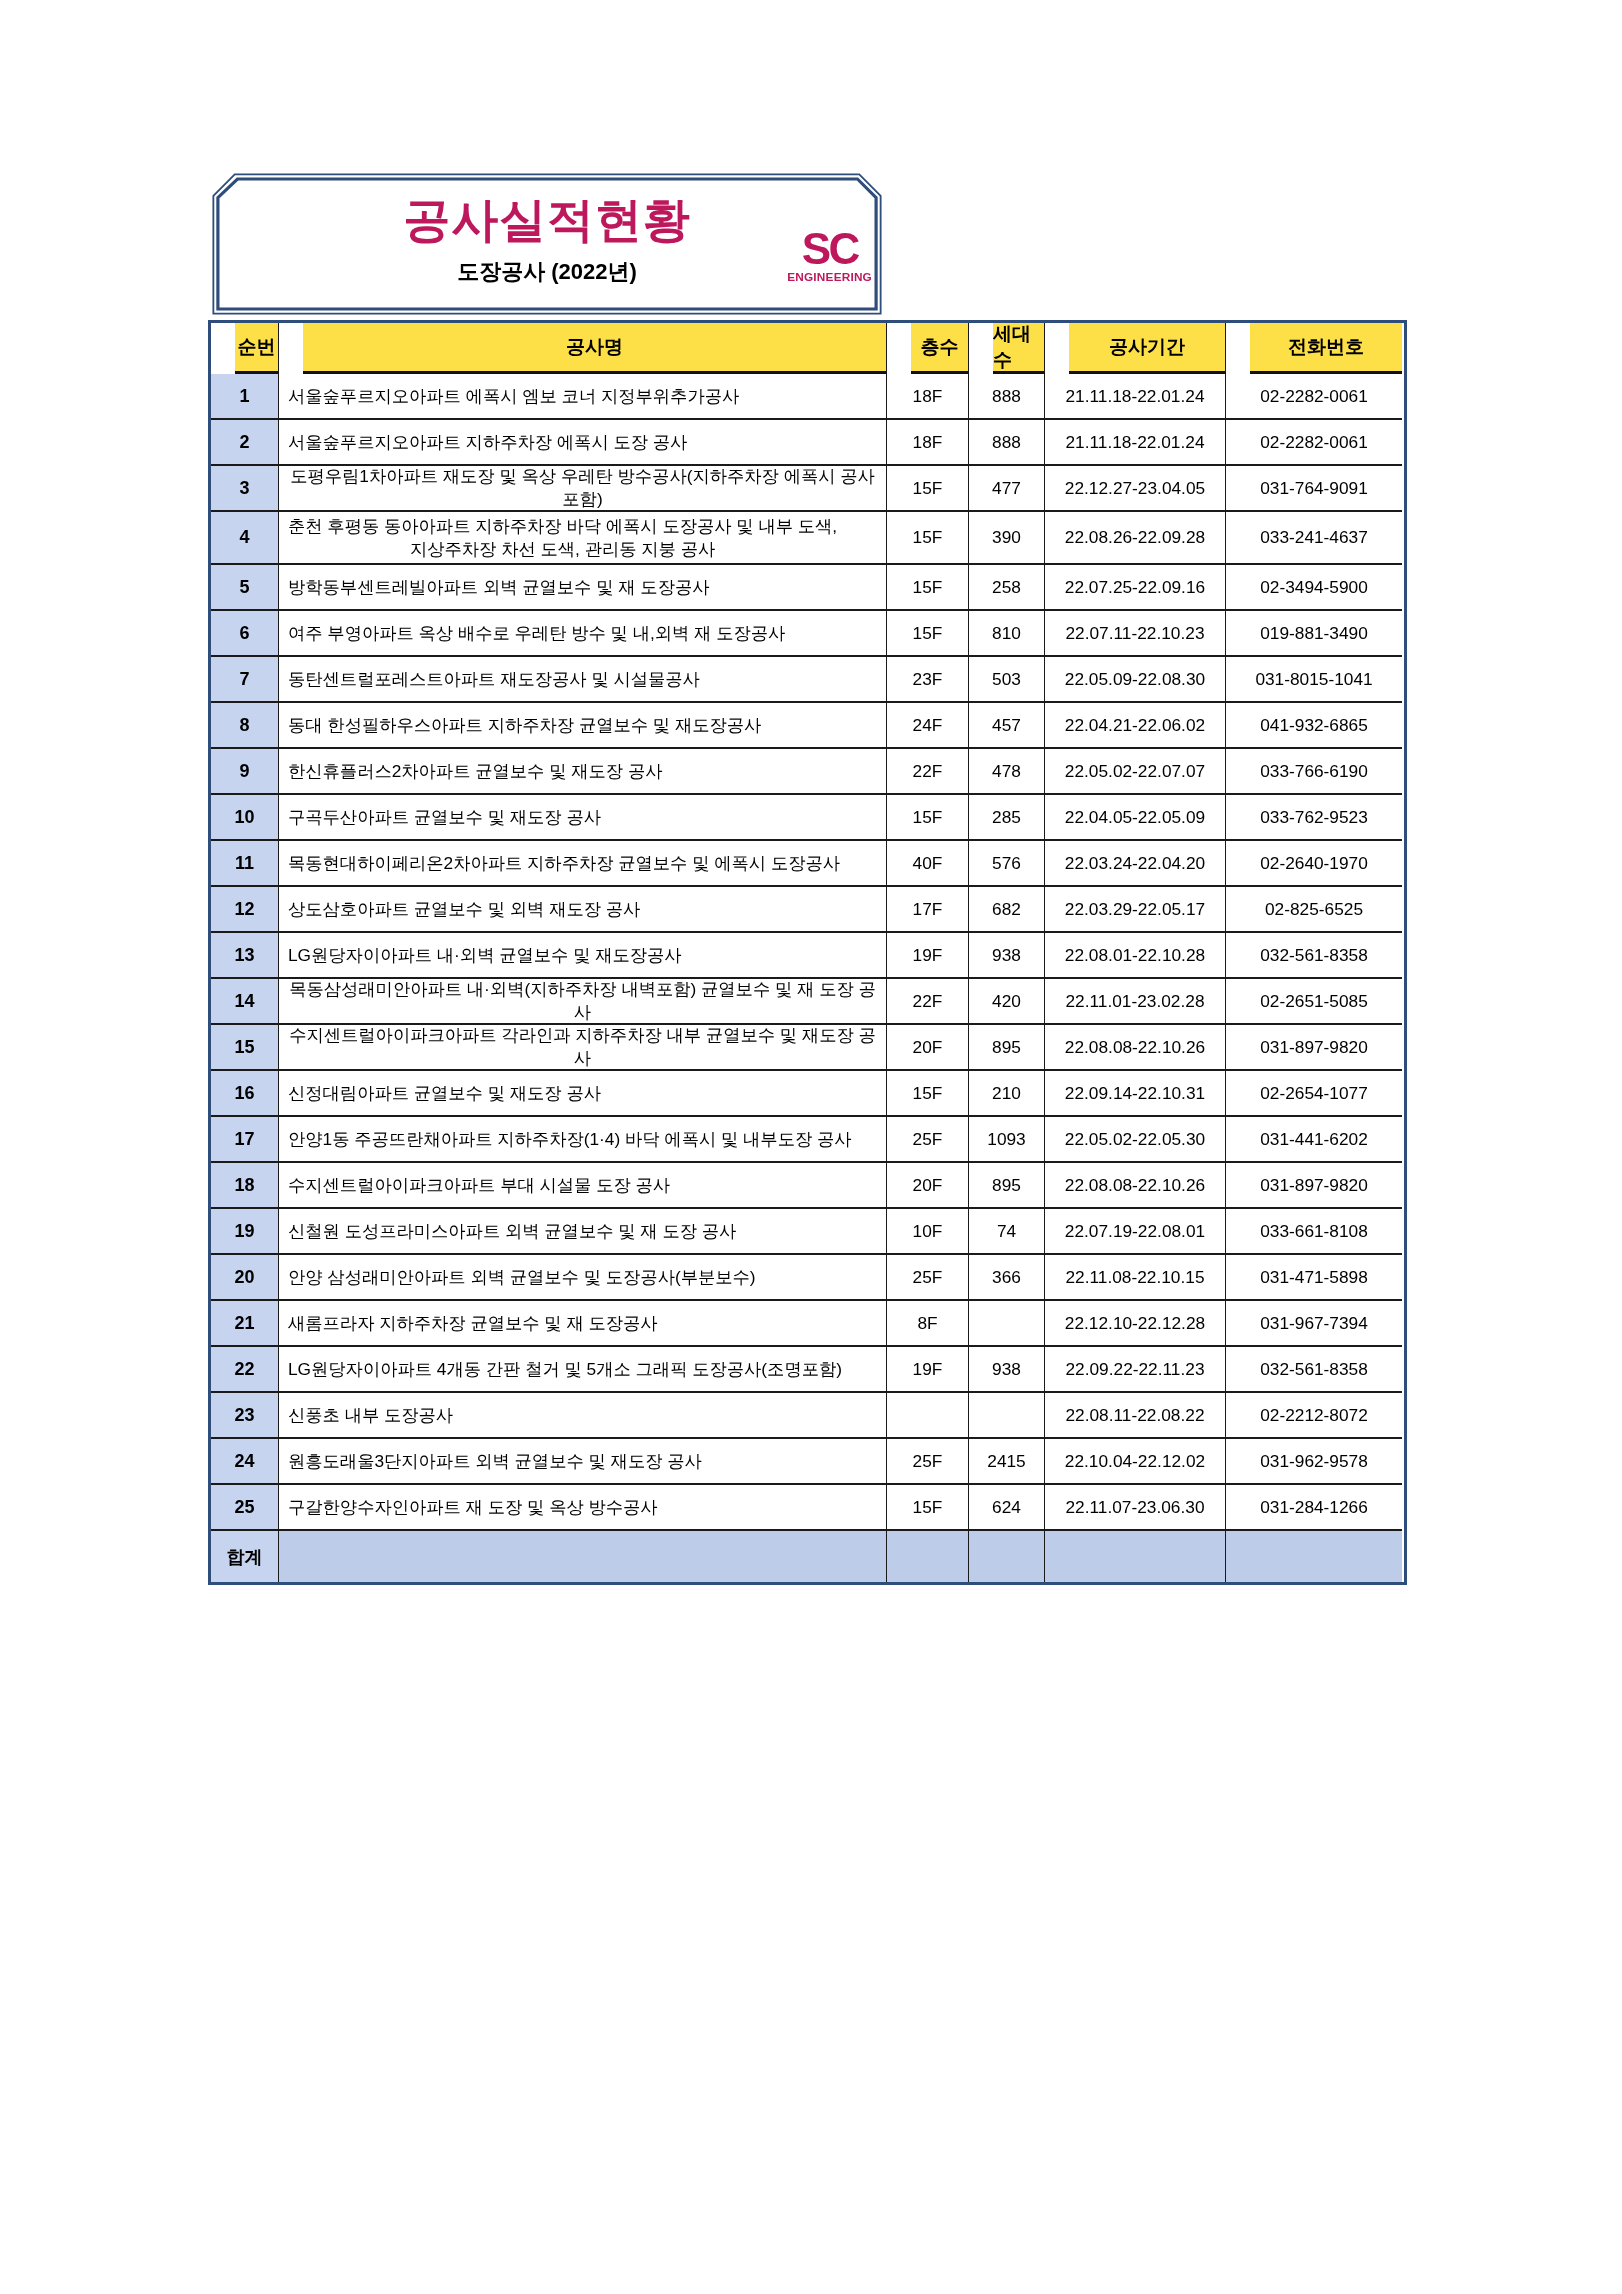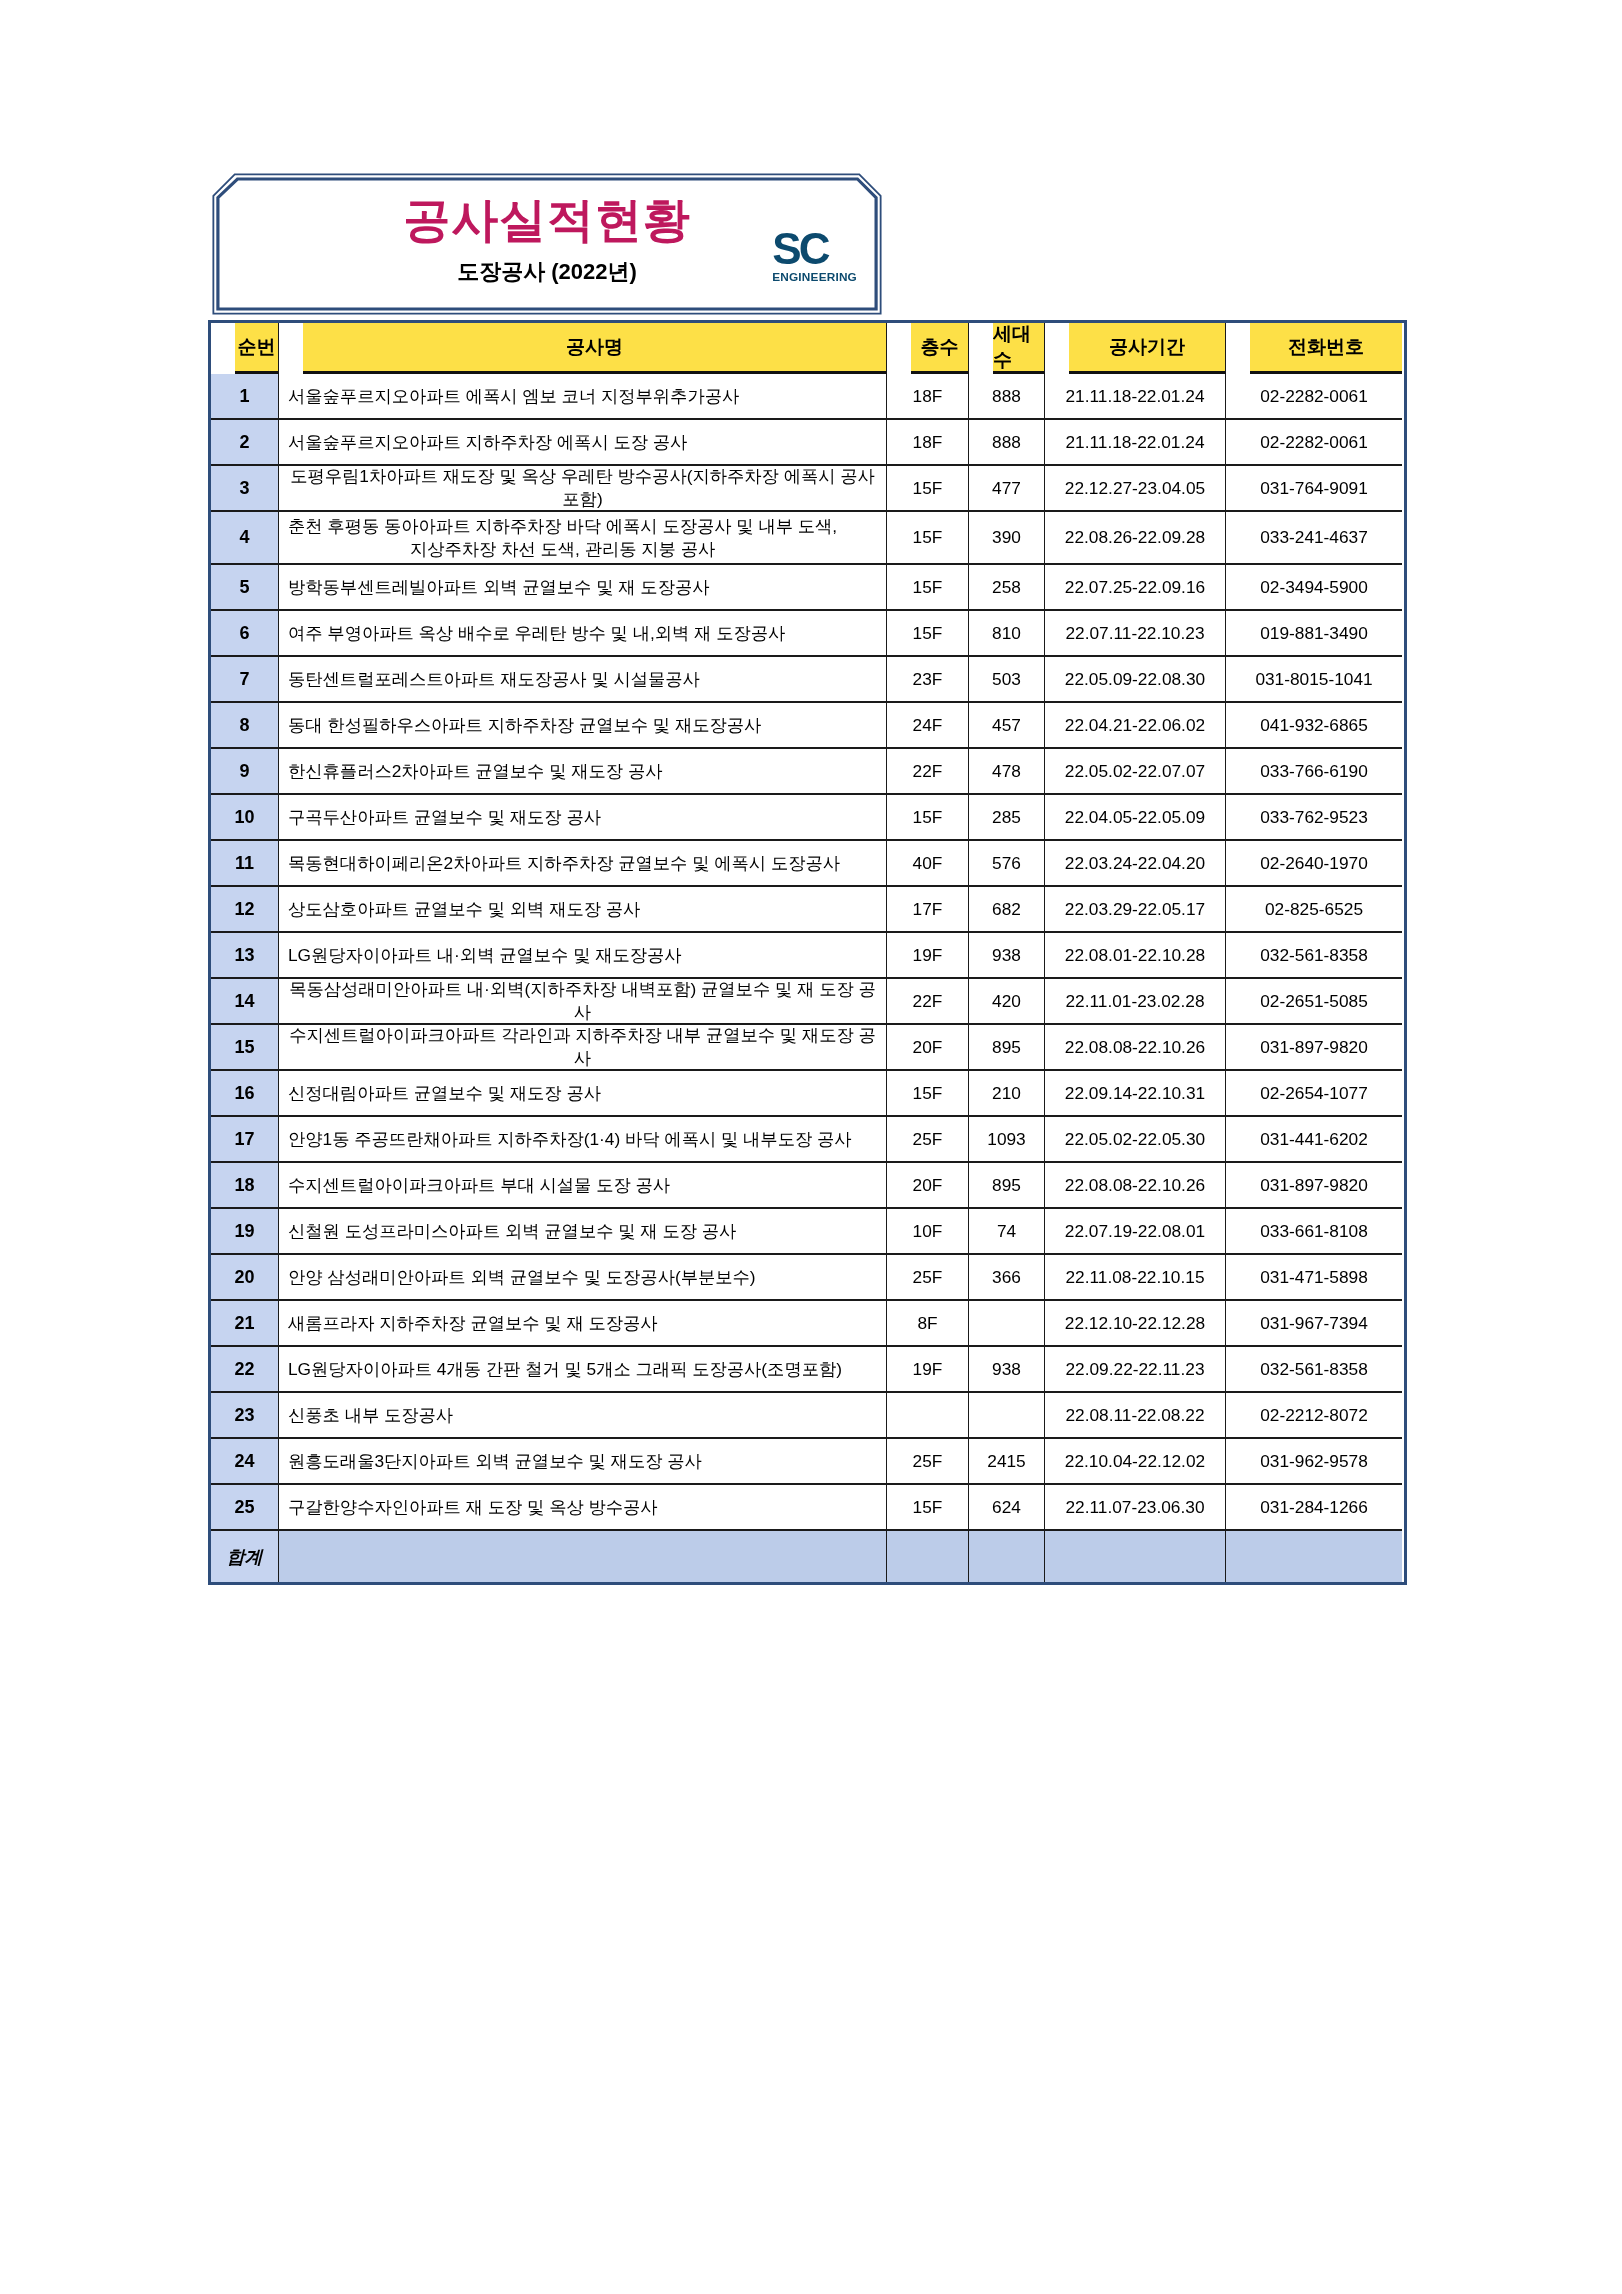--- a/index.html
+++ b/index.html
@@ -22,22 +22,22 @@
     text-align:center; padding-top:22px; box-sizing:border-box;
   }
   .doc-title {
     font-size:47px; font-weight:800; letter-spacing:0.9px; line-height:1.05;
     color:#be185d;
   }
   .doc-subtitle {
     font-size:22px; font-weight:700; margin-top:12.7px; letter-spacing:0px;
   }
   .logo {
-    position:absolute; right:25px; top:55px; 
-    color:#0c4a6e; line-height:1;
+    position:absolute; right:10px; top:55px; text-align:center;
+    color:#be185d; line-height:1;
   }
   .logo-sc {
     font-size:44px; font-weight:800; letter-spacing:-2.7px; line-height:0.95;
   }
   .logo-eng {
     font-size:11.8px; font-weight:700; letter-spacing:0.2px; margin-top:2.7px;
   }
 
   
   .proj-table {
@@ -81,21 +81,21 @@
     white-space:pre-line;
     line-height:1.32;
   }
 
   .total .tcell {
     height:51px;
     background:#bccce9;
     border-bottom:none;
     font-weight:700; font-size:18px;
   }
-  .total .tcell.num { background:#c6d4f0;font-style:italic; }
+  .total .tcell.num { background:#c6d4f0; }
 </style>
 </head>
 <body>
 
 <div class="title-box">
   <svg class="title-frame" width="670" height="142" viewBox="0 0 737 156">
     <polygon points="25,1.5 712,1.5 735.5,25 735.5,154.5 1.5,154.5 1.5,25" fill="#ffffff" stroke="#2e4d7b" stroke-width="2"></polygon>
     <polygon points="28,6.5 710,6.5 730.5,27 730.5,149.5 6.5,149.5 6.5,27" fill="none" stroke="#2e4d7b" stroke-width="3.5"></polygon>
   </svg>
   <div class="title-content">

